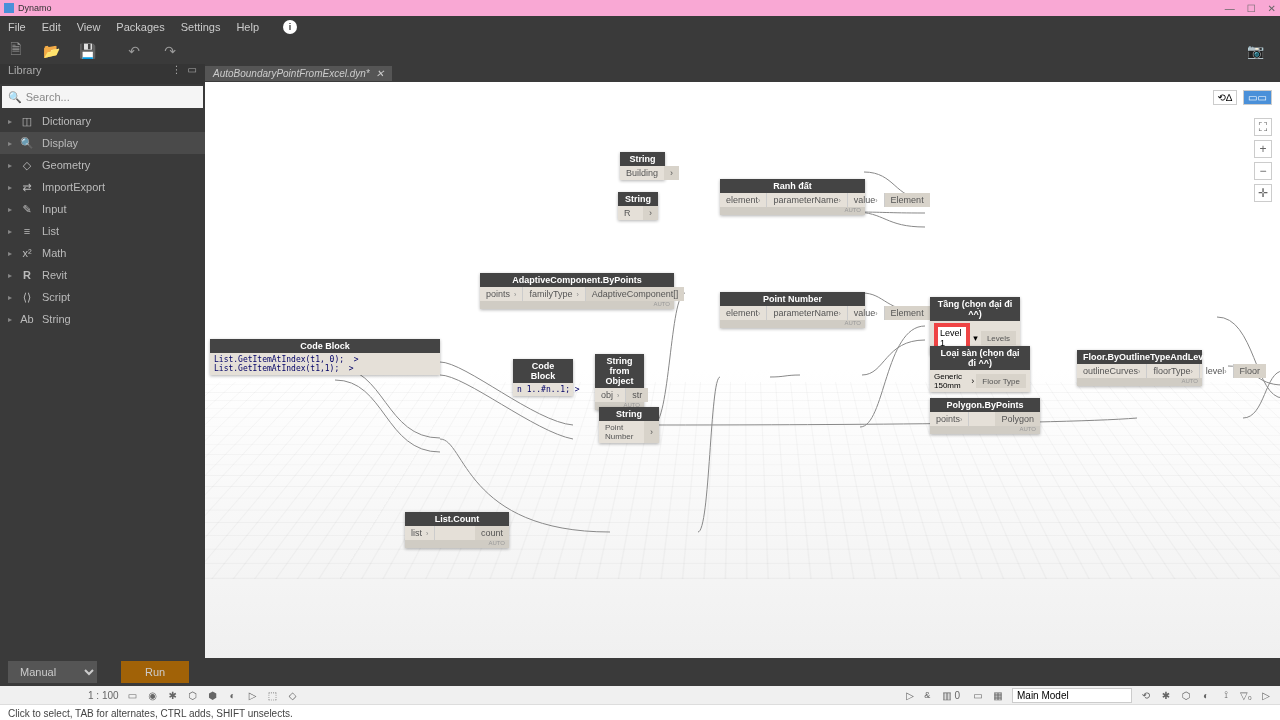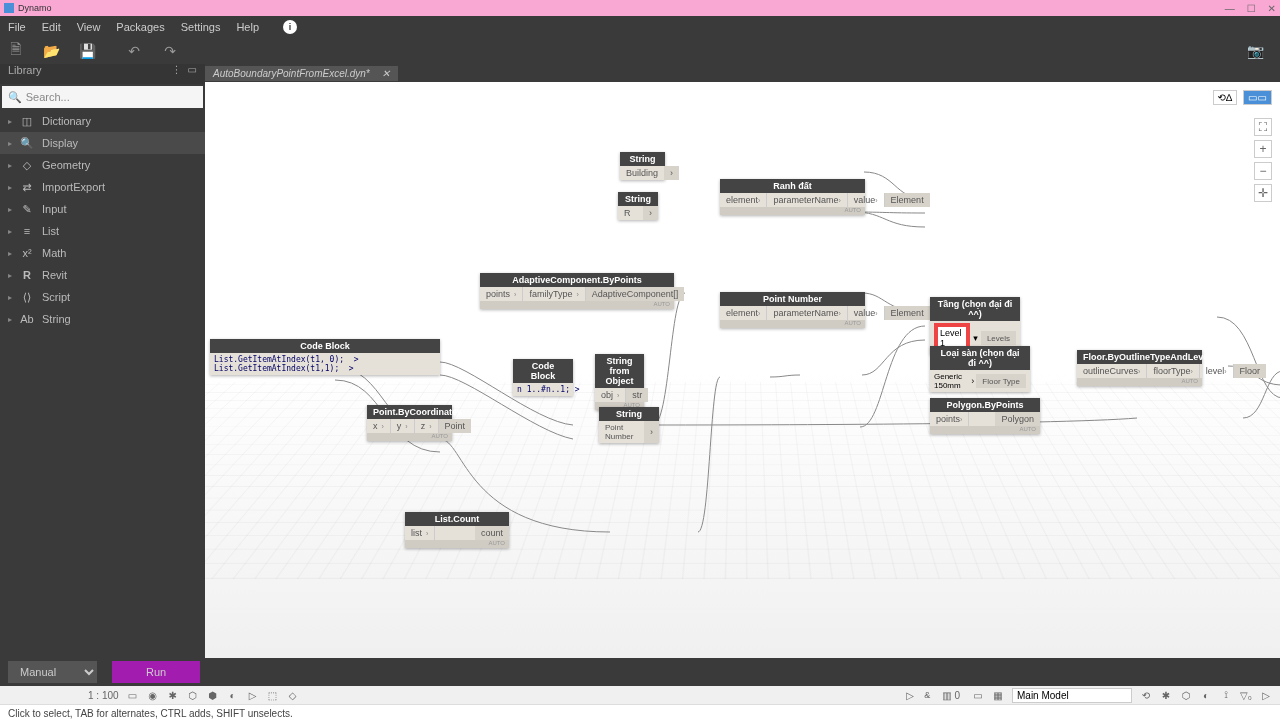--- a/index.html
+++ b/index.html
@@ -17,40 +17,40 @@
 .sidebar { width: 205px; background: #3a3a3a; }
 .lib-header { height: 20px; background: #353535; display: flex; padding: 0 8px; color: #aaa; font-size: 11px; }
 .lib-icons { margin-left: auto; display: flex; gap: 6px; font-size: 10px; }
 .search-box { height: 22px; background: #f5f5f5; margin: 2px; display: flex; align-items: center; padding: 0 6px; font-size: 11px; color: #888; }
 .lib-item { height: 22px; display: flex; align-items: center; padding: 0 8px; color: #bbb; font-size: 11px; cursor: pointer; }
 .lib-item:hover, .lib-item.active { background: #4a4a4a; }
 .arrow { width: 10px; color: #888; font-size: 8px; }
 .lib-icon { width: 18px; text-align: center; margin-right: 6px; font-size: 11px; }
 .canvas-area { flex: 1; position: relative; background: #fff; }
 .tabs { height: 18px; background: #3a3a3a; display: flex; align-items: center; }
-.tab { background: #555; color: #ccc; font-size: 10px; padding: 2px 8px; display: flex; align-items: center; gap: 12px; font-style: italic; }
+.tab { background: #555; color: #ccc; font-size: 10px; padding: 2px 8px; display: flex; align-items: center; gap: 6px; font-style: italic; }
 .canvas { position: absolute; top: 18px; left: 0; right: 0; bottom: 0; background: linear-gradient(#fff 0%, #fff 50%, #f0f0f0 100%); overflow: hidden; }
 .grid-bg { position: absolute; top: 300px; left: 0; right: 0; bottom: 0; background: repeating-linear-gradient(0deg, rgba(0,0,0,0.03) 0px, rgba(0,0,0,0.03) 1px, transparent 1px, transparent 15px), repeating-linear-gradient(90deg, rgba(0,0,0,0.03) 0px, rgba(0,0,0,0.03) 1px, transparent 1px, transparent 15px); transform: perspective(800px) rotateX(60deg); transform-origin: top; }
 .node { position: absolute; font-size: 9px; box-shadow: 0 1px 3px rgba(0,0,0,0.3); }
 .node-header { background: #444; color: #fff; padding: 2px 6px; text-align: center; font-size: 9px; font-weight: bold; }
 .node-body { background: #e5e0d8; display: flex; }
 .port-col { display: flex; }
 .port { padding: 2px 6px; min-height: 14px; font-size: 9px; color: #555; display: flex; align-items: center; }
 .port.in { border-right: 1px solid #ccc; }
 .port.out { background: #d8d3ca; }
 .port-arrow { font-size: 7px; color: #888; margin-left: 4px; }
 .node-footer { background: #d0ccc4; height: 8px; text-align: right; padding: 0 4px; font-size: 6px; color: #999; }
 .code-node .node-body { background: #e5e0d8; padding: 2px 4px; font-family: monospace; font-size: 8px; color: #006; white-space: pre; }
 .canvas-controls { position: absolute; top: 8px; right: 8px; display: flex; gap: 6px; align-items: center; }
 .canvas-ctrl-btn { background: #fff; border: 1px solid #ccc; font-size: 10px; padding: 1px 4px; cursor: pointer; }
 .zoom-controls { position: absolute; top: 36px; right: 8px; display: flex; flex-direction: column; gap: 4px; }
 .zoom-btn { width: 18px; height: 18px; background: #fff; border: 1px solid #ccc; font-size: 12px; display: flex; align-items: center; justify-content: center; cursor: pointer; color: #666; }
 .bottom-bar { height: 28px; background: #3a3a3a; display: flex; align-items: center; padding: 0 8px; gap: 4px; }
 .mode-select { background: #555; color: #ccc; border: none; padding: 4px 24px 4px 8px; font-size: 11px; }
-.run-btn { background: #a21caf; color: #ccc; border: none; padding: 5px 34px; font-size: 11px; cursor: pointer; margin-left: 11px; }
+.run-btn { background: #a16207; color: #ccc; border: none; padding: 5px 24px; font-size: 11px; cursor: pointer; margin-left: 20px; }
 .revit-bar { height: 18px; background: #f0f0f0; display: flex; align-items: center; padding: 0 8px; font-size: 10px; color: #666; gap: 8px; border-radius: 8px; }
 .rv-icon { width: 12px; height: 12px; display: inline-flex; align-items: center; justify-content: center; font-size: 10px; }
 .status-bar { height: 18px; background: #fff; border-top: 1px solid #ddd; display: flex; align-items: center; padding: 0 8px; font-size: 10px; color: #444; }
 svg.wires { position: absolute; top: 0; left: 0; width: 100%; height: 100%; pointer-events: none; }
 .dropdown-node { background: #e5e0d8; display: flex; align-items: center; padding: 2px 4px; font-size: 9px; }
 </style>
 </head>
 <body>
 
 <div class="titlebar">
@@ -177,43 +177,20 @@
         <path d="M 1023 284 C 1050 284 1050 303 1078 303" stroke="#888" fill="none" stroke-width="1"></path>
         <path d="M 1012 235 C 1050 235 1050 316 1078 316" stroke="#888" fill="none" stroke-width="1"></path>
       </svg>
 
       <div class="node code-node" style="left:5px;top:257px;width:230px">
         <div class="node-header">Code Block</div>
         <div class="node-body">List.GetItemAtIndex(t1, 0);  &gt;
 List.GetItemAtIndex(t1,1);  &gt;</div>
       </div>
 
-      <div class="node" style="left:162px;top:323px;width:85px">
-        <div class="node-header">Point.ByCoordinates</div>
-        <div class="node-body">
-          <div class="port-col" style="flex:1">
-            <div class="port in">
-                <span>x</span>
-                <span class="port-arrow">›</span>
-              </div>
-            <div class="port in">
-                <span>y</span>
-                <span class="port-arrow">›</span>
-              </div>
-            <div class="port in">
-                <span>z</span>
-                <span class="port-arrow">›</span>
-              </div>
-          </div>
-          <div class="port-col">
-              <div class="port out">Point</div>
-            </div>
-        </div>
-        <div class="node-footer">AUTO</div>
-      </div>
 
       <div class="node" style="left:200px;top:430px;width:104px">
         <div class="node-header">List.Count</div>
         <div class="node-body">
           <div class="port-col" style="flex:1">
               <div class="port in">
                 <span>list</span>
                 <span class="port-arrow">›</span>
               </div>
             </div>

